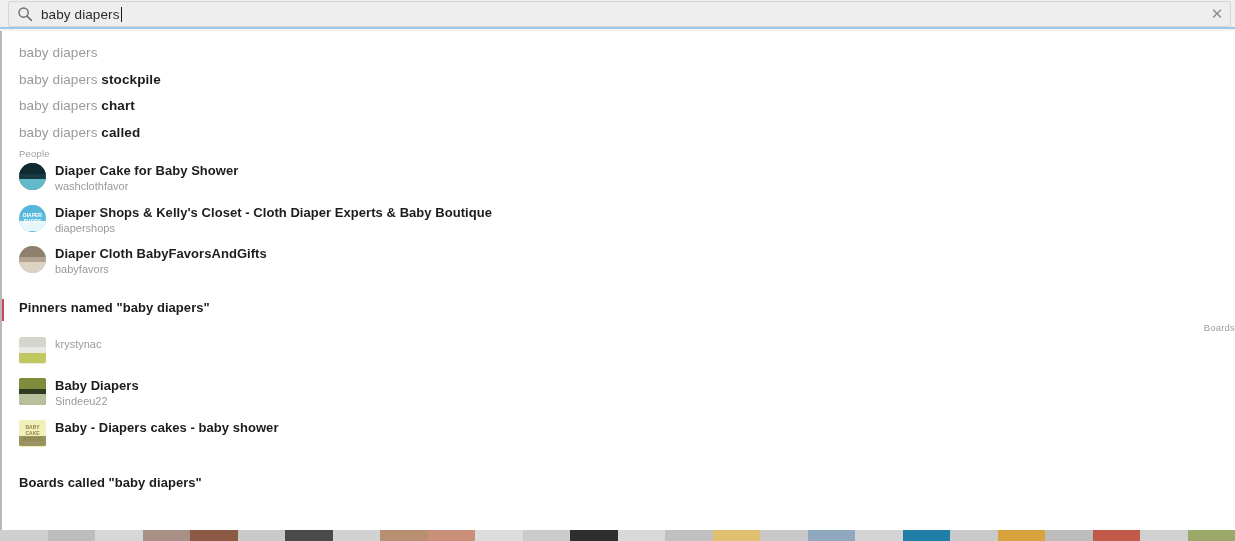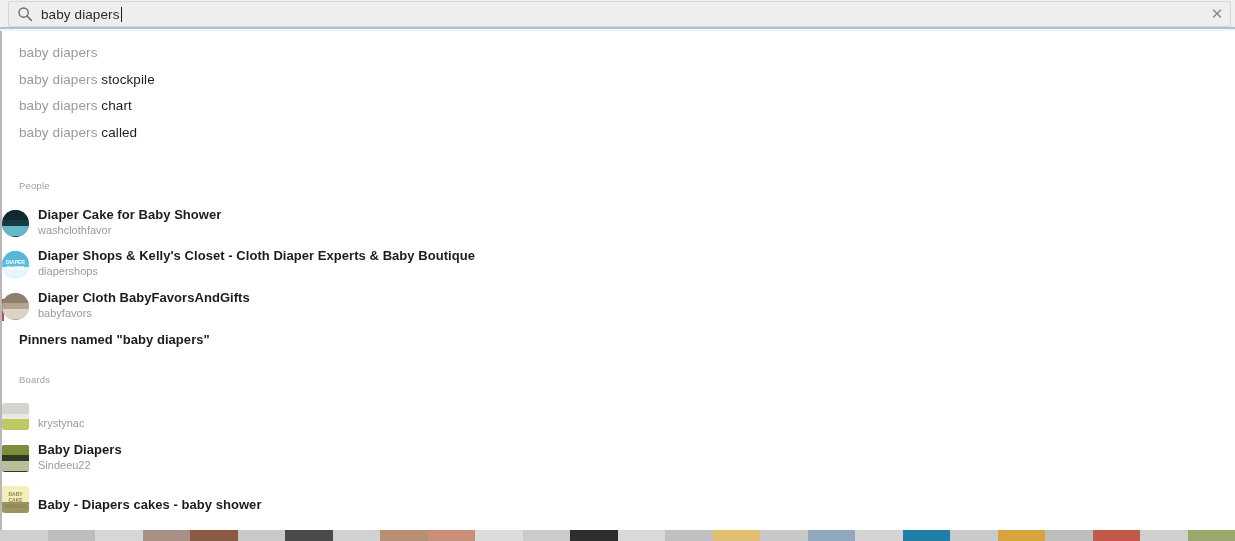--- a/index.html
+++ b/index.html
@@ -138,38 +138,39 @@
     padding-left: 17px;
     font-size: 13.5px;
     color: #9a9a9a;
     cursor: pointer;
     white-space: nowrap;
     letter-spacing: 0.1px;
   }
   .suggestion .base { color: #9a9a9a; }
   .suggestion .completion {
     color: #1c1c1c;
-    font-weight: normal;
+    font-weight: bold;
   }
 
   
   .section-label {
     padding-left: 17px;
     font-size: 9.5px;
     color: #9e9e9e;
     letter-spacing: 0.2px;
   }
-  .label-people { margin-top: 34px; margin-bottom: 4px; }
-  .label-boards { margin-top: 20px; margin-bottom: 4px; }
+  .label-people { margin-top: 2px; margin-bottom: 4px; }
+  .label-boards { margin-top: 0; margin-bottom: 4px; text-align: right; }
 
   
   .result-row {
     display: flex;
-    align-items: flex-end;
+    align-items: flex-start;
     height: 41.5px;
+    padding-left: 17px;
     cursor: pointer;
   }
   .thumb {
     width: 27px;
     height: 27px;
     flex: 0 0 auto;
     margin-right: 9px;
     overflow: hidden;
     position: relative;
     background: #dcdcdc;

